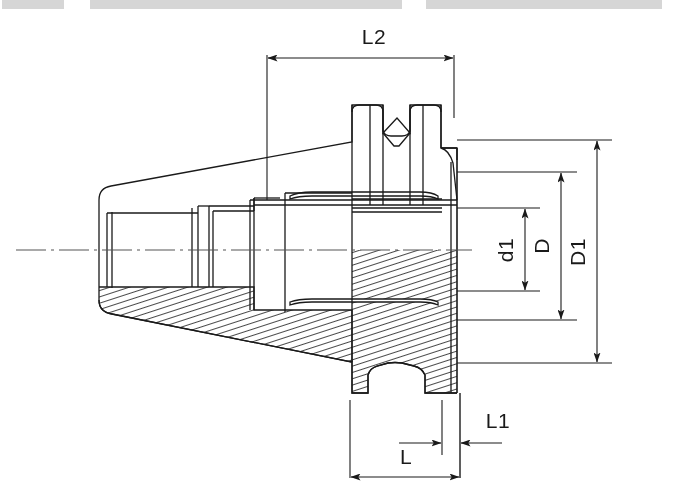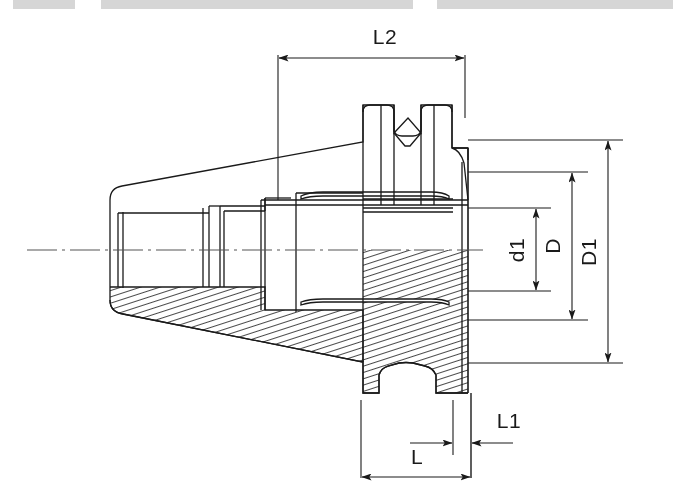--- a/index.html
+++ b/index.html
@@ -9,21 +9,21 @@
   }
   body {
     width: 680px;
     height: 493px;
     position: relative;
     font-family: "Liberation Sans", sans-serif;
     overflow: hidden;
   }
   #drawing-root {
     position: absolute;
-    left: 13px;
+    left: 2px;
     top: 0;
     width: 584px;
     height: 493px;
   }
   svg#tech-drawing {
     display: block;
     width: 680px;
     height: 493px;
   }
   .dim-text {

